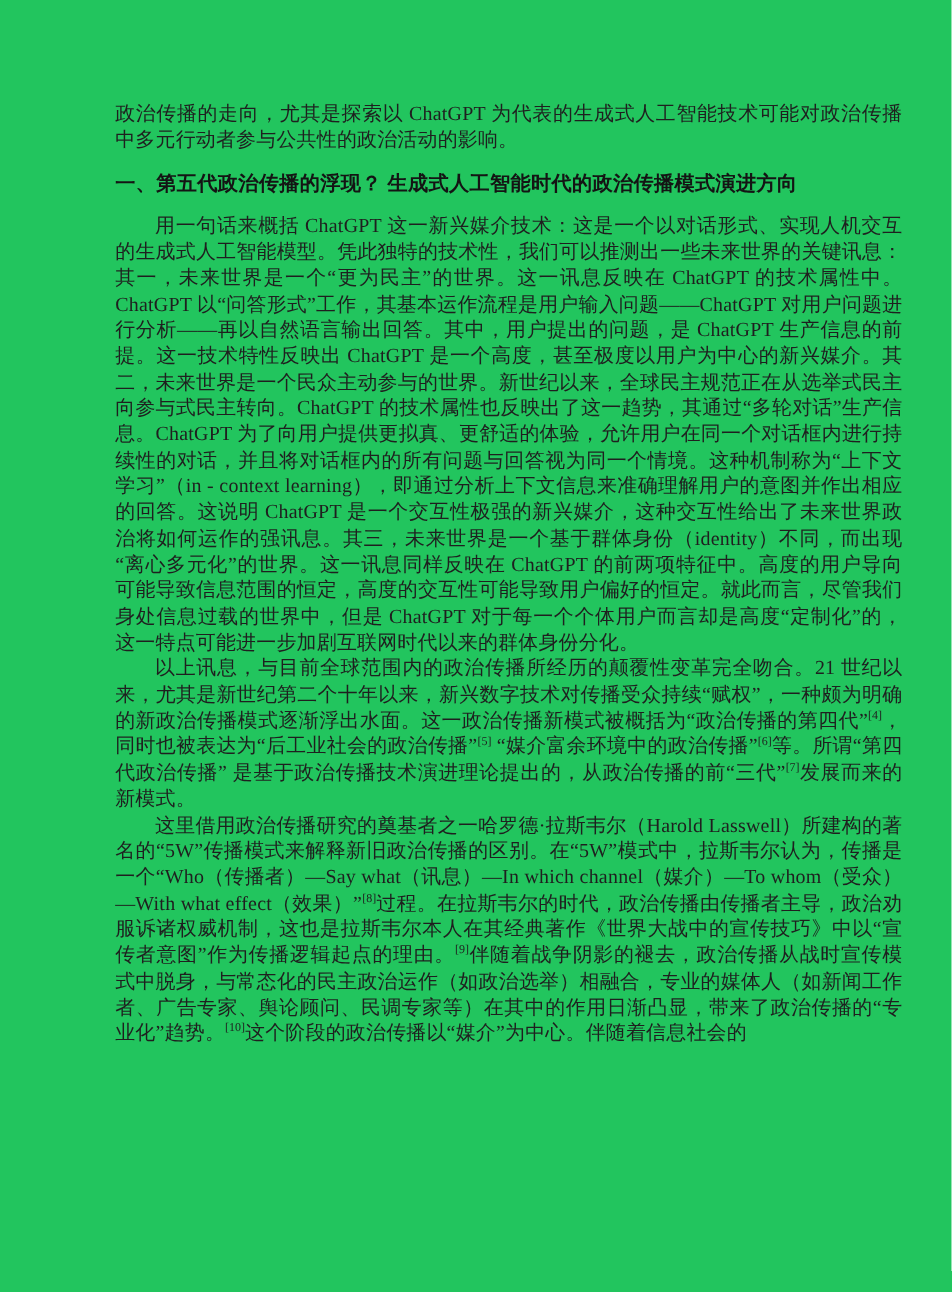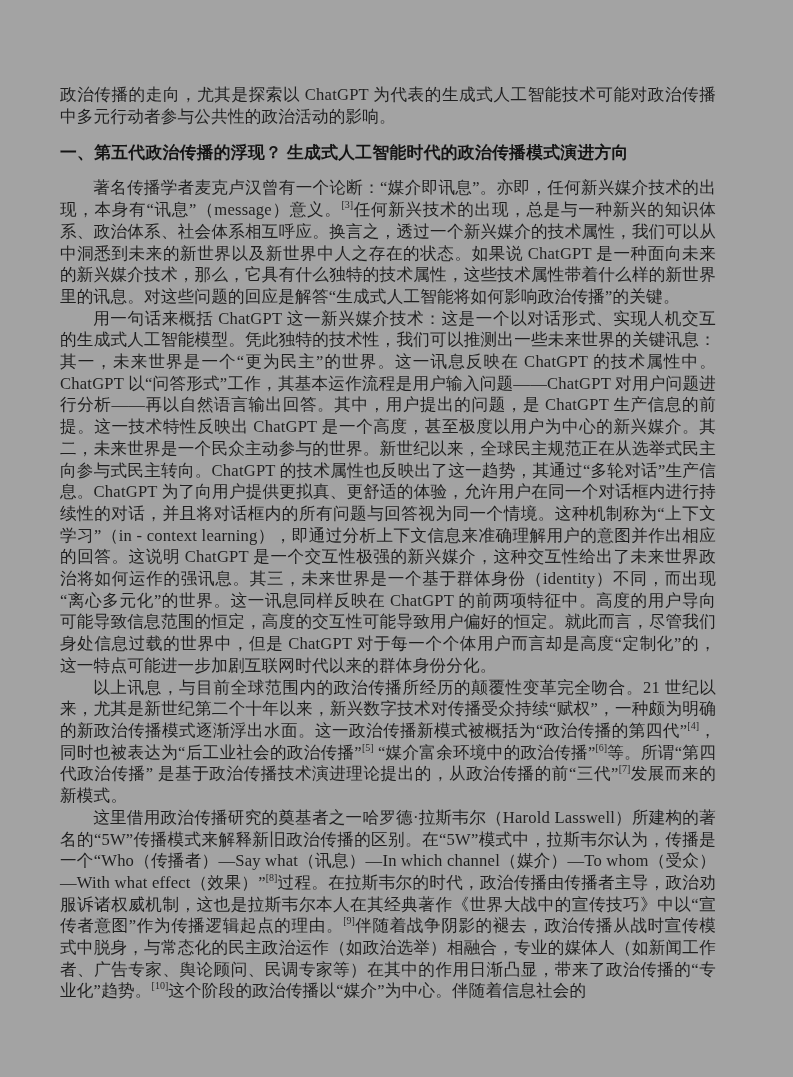--- a/index.html
+++ b/index.html
@@ -5,23 +5,23 @@
   html, body {
     margin: 0;
     padding: 0;
     background: #ffffff;
   }
   .page {
     position: relative;
     width: 793px;
     height: 1077px;
     box-sizing: border-box;
-    background: #a3a3a3;
+    background: #22c55e;
     color: #1f1f1f;
-    padding: 84px 53px 0 60px;
+    padding: 84px 53px 0 96px;
     font-family: "Liberation Serif", "DejaVu Serif", serif;
     overflow: hidden;
   }
   .text-col {
     width: 656px;
   }
   p.para {
     margin: 0;
     font-size: 16.6px;
     line-height: 21.7px;
@@ -58,20 +58,19 @@
 </head>
 <body>
 
 <div class="page">
   <div class="text-col">
     <p class="para">政治传播的走向，尤其是探索以 ChatGPT 为代表的生成式人工智能技术可能对政治传播中多元行动者参与公共性的政治活动的影响。</p>
 
     <h2 class="section-heading">一、第五代政治传播的浮现？ 生成式人工智能时代的政治传播模式演进方向</h2>
 
     <div id="paragraphs">
-        <p class="para indent">著名传播学者麦克卢汉曾有一个论断：“媒介即讯息”。亦即，任何新兴媒介技术的出现，本身有“讯息”（message）意义。<sup class="fnref">[3]</sup>任何新兴技术的出现，总是与一种新兴的知识体系、政治体系、社会体系相互呼应。换言之，透过一个新兴媒介的技术属性，我们可以从中洞悉到未来的新世界以及新世界中人之存在的状态。如果说 ChatGPT 是一种面向未来的新兴媒介技术，那么，它具有什么独特的技术属性，这些技术属性带着什么样的新世界里的讯息。对这些问题的回应是解答“生成式人工智能将如何影响政治传播”的关键。</p>
         <p class="para indent">用一句话来概括 ChatGPT 这一新兴媒介技术：这是一个以对话形式、实现人机交互的生成式人工智能模型。凭此独特的技术性，我们可以推测出一些未来世界的关键讯息：其一，未来世界是一个“更为民主”的世界。这一讯息反映在 ChatGPT 的技术属性中。ChatGPT 以“问答形式”工作，其基本运作流程是用户输入问题——ChatGPT 对用户问题进行分析——再以自然语言输出回答。其中，用户提出的问题，是 ChatGPT 生产信息的前提。这一技术特性反映出 ChatGPT 是一个高度，甚至极度以用户为中心的新兴媒介。其二，未来世界是一个民众主动参与的世界。新世纪以来，全球民主规范正在从选举式民主向参与式民主转向。ChatGPT 的技术属性也反映出了这一趋势，其通过“多轮对话”生产信息。ChatGPT 为了向用户提供更拟真、更舒适的体验，允许用户在同一个对话框内进行持续性的对话，并且将对话框内的所有问题与回答视为同一个情境。这种机制称为“上下文学习”（in - context learning），即通过分析上下文信息来准确理解用户的意图并作出相应的回答。这说明 ChatGPT 是一个交互性极强的新兴媒介，这种交互性给出了未来世界政治将如何运作的强讯息。其三，未来世界是一个基于群体身份（identity）不同，而出现“离心多元化”的世界。这一讯息同样反映在 ChatGPT 的前两项特征中。高度的用户导向可能导致信息范围的恒定，高度的交互性可能导致用户偏好的恒定。就此而言，尽管我们身处信息过载的世界中，但是 ChatGPT 对于每一个个体用户而言却是高度“定制化”的，这一特点可能进一步加剧互联网时代以来的群体身份分化。</p>
         <p class="para indent">以上讯息，与目前全球范围内的政治传播所经历的颠覆性变革完全吻合。21 世纪以来，尤其是新世纪第二个十年以来，新兴数字技术对传播受众持续“赋权”，一种颇为明确的新政治传播模式逐渐浮出水面。这一政治传播新模式被概括为“政治传播的第四代”<sup class="fnref">[4]</sup>，同时也被表达为“后工业社会的政治传播”<sup class="fnref">[5]</sup> “媒介富余环境中的政治传播”<sup class="fnref">[6]</sup>等。所谓“第四代政治传播” 是基于政治传播技术演进理论提出的，从政治传播的前“三代”<sup class="fnref">[7]</sup>发展而来的新模式。</p>
         <p class="para indent">这里借用政治传播研究的奠基者之一哈罗德·拉斯韦尔（Harold Lasswell）所建构的著名的“5W”传播模式来解释新旧政治传播的区别。在“5W”模式中，拉斯韦尔认为，传播是一个“Who（传播者）—Say what（讯息）—In which channel（媒介）—To whom（受众）—With what effect（效果）”<sup class="fnref">[8]</sup>过程。在拉斯韦尔的时代，政治传播由传播者主导，政治劝服诉诸权威机制，这也是拉斯韦尔本人在其经典著作《世界大战中的宣传技巧》中以“宣传者意图”作为传播逻辑起点的理由。<sup class="fnref">[9]</sup>伴随着战争阴影的褪去，政治传播从战时宣传模式中脱身，与常态化的民主政治运作（如政治选举）相融合，专业的媒体人（如新闻工作者、广告专家、舆论顾问、民调专家等）在其中的作用日渐凸显，带来了政治传播的“专业化”趋势。<sup class="fnref">[10]</sup>这个阶段的政治传播以“媒介”为中心。伴随着信息社会的</p>
       </div>
   </div>
 
 </div>
 
 </body></html>

